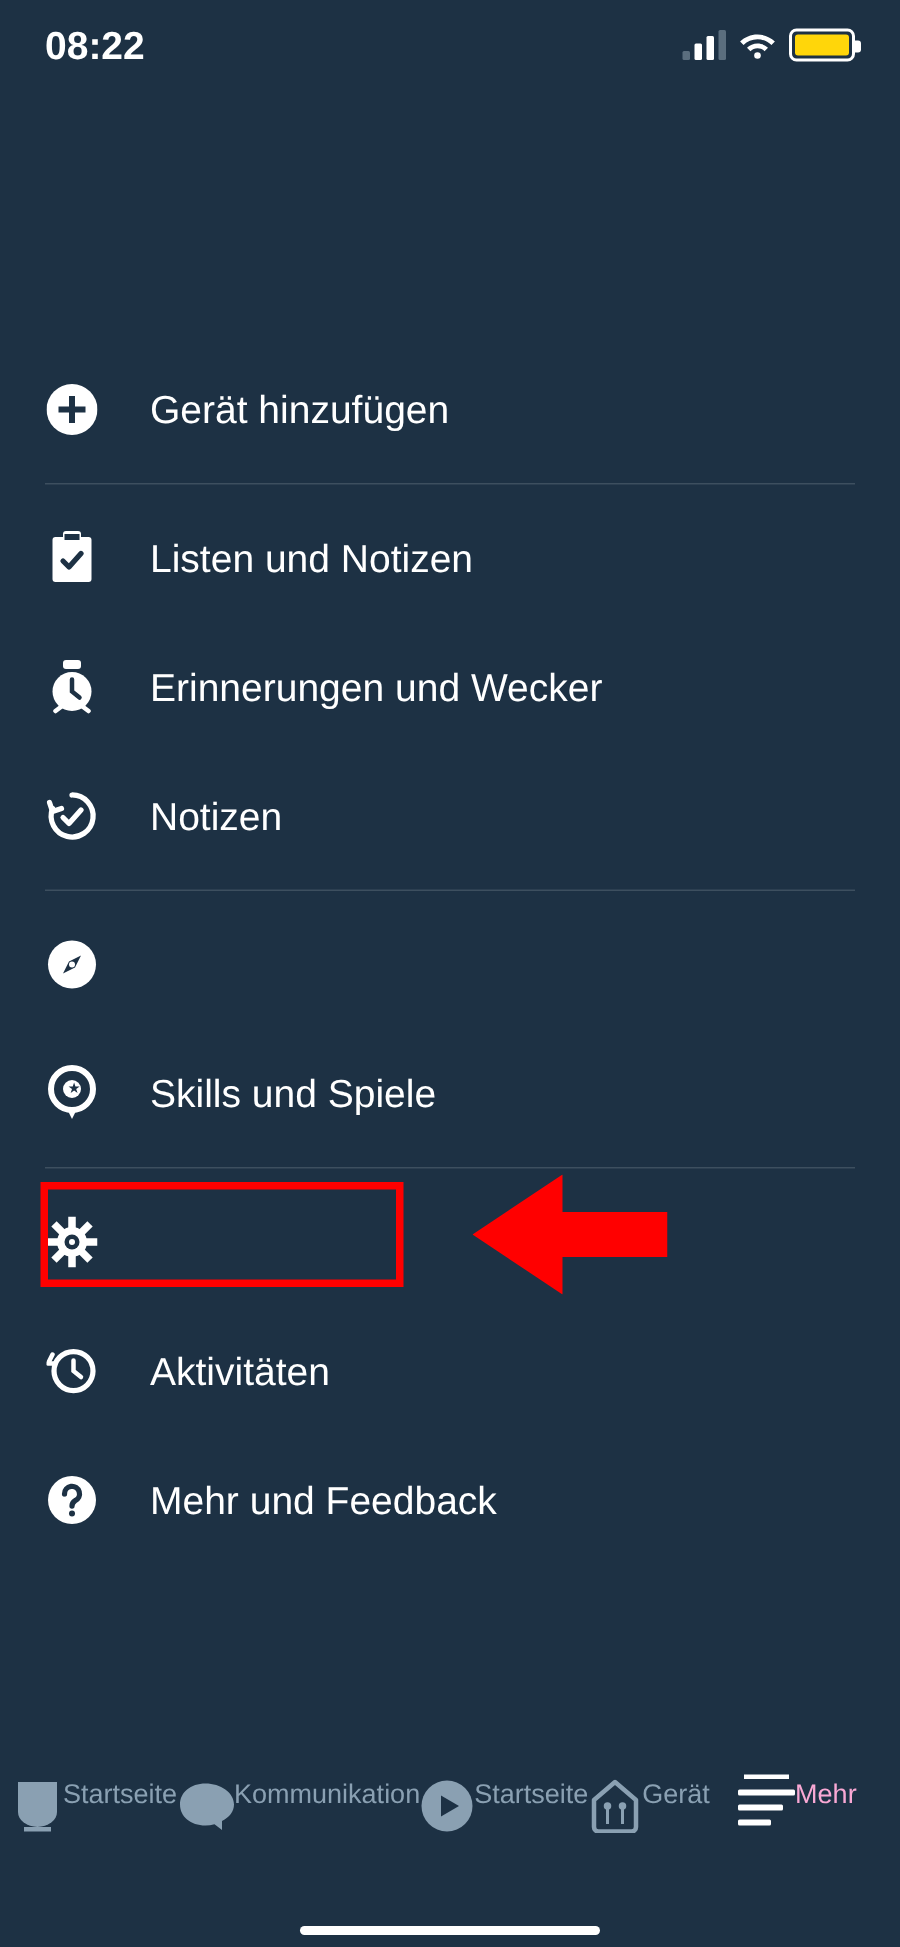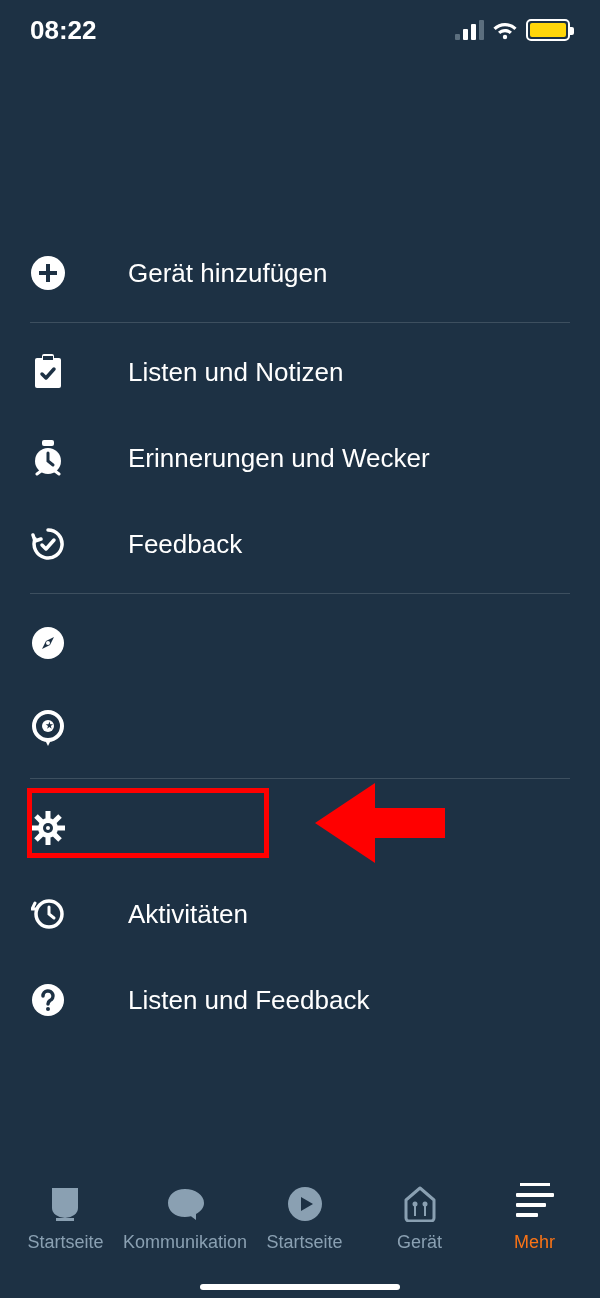--- a/index.html
+++ b/index.html
@@ -40,21 +40,21 @@
     width:4px; height:8px; background:#fff; border-radius:0 2px 2px 0;
   }
   .battery .fill{ width:100%; height:100%; background:#ffd60a; border-radius:2px;}
 
   
   .menu { padding: 170px 30px 0 30px; }
   .menu-item {
     display:flex; align-items:center; gap:34px;
     padding: 25px 0;
   }
-  .menu-item .label { font-size: 26px; font-weight: 400; margin-left: 28px; }
+  .menu-item .label { font-size: 26px; font-weight: 400; }
   .icon-box { width:36px; height:36px; display:flex; align-items:center; justify-content:center; flex-shrink:0; }
   .icon-box svg { display:block; }
   .divider { height:1px; background:#3d4f5f; margin: 6px 0; }
 
   
   .highlight-wrap { position:relative; }
   .highlight-box {
     position:absolute; left:-3px; top:3px; width:242px; height:70px;
     border:5px solid #ff0000; pointer-events:none;
   }
@@ -64,24 +64,24 @@
 
   
   .bottom-nav {
     position:absolute; left:0; right:0; bottom:0;
     height:130px;
     display:flex; justify-content:space-around; align-items:flex-start;
     padding:18px 8px 0 8px;
   }
   .nav-item {
     flex:1;
-    display:flex; flex-direction:column; align-items:center; gap:10px;
+    display:flex; flex-direction:row; align-items:flex-start; 
     color:#8aa0b2; font-size:18px;
   }
-  .nav-item.active { color:#f97316; }
+  .nav-item.active { color:#f9a8d4; }
   .nav-icon { height:36px; display:flex; align-items:center; justify-content:center; }
   .nav-icon svg { display:block; }
   .more-lines { position:relative; width:38px; height:30px; padding-top:4px;}
   .more-lines::before{
     content:""; position:absolute; top:-6px; left:4px; right:4px; height:3px; background:#fff;
   }
   .more-lines div{ height:4px; background:#fff; border-radius:1px; margin-bottom:6px;}
   .more-lines div:nth-child(1){width:38px;}
   .more-lines div:nth-child(2){width:30px;}
   .more-lines div:nth-child(3){width:22px;}
@@ -156,21 +156,21 @@
   </div>
 
   <div class="menu-item">
     <div class="icon-box">
       <svg width="34" height="34" viewBox="0 0 34 34">
           <path d="M17 3 a14 14 0 1 1 -13 9" stroke="#fff" stroke-width="3.5" fill="none" stroke-linecap="round"></path>
           <path d="M2 8 l2 6 l6 -2" stroke="#fff" stroke-width="3.5" fill="none" stroke-linecap="round" stroke-linejoin="round"></path>
           <path d="M11 18 l4 4 l8 -9" stroke="#fff" stroke-width="3.5" fill="none" stroke-linecap="round" stroke-linejoin="round"></path>
         </svg>
     </div>
-    <span class="label">Feedback</span>
+    <span class="label">Notizen</span>
   </div>
 
   <div class="divider"></div>
 
   <div class="menu-item">
     <div class="icon-box">
       <svg width="34" height="34" viewBox="0 0 34 34">
           <circle cx="17" cy="17" r="16" fill="#fff"></circle>
           <path d="M23 11 L15 15 L11 23 L19 19 Z" fill="#1d3144"></path>
           <circle cx="17" cy="17" r="2" fill="#fff"></circle>
@@ -180,20 +180,21 @@
 
   <div class="menu-item">
     <div class="icon-box">
       <svg width="34" height="38" viewBox="0 0 34 38">
           <circle cx="17" cy="16" r="14" fill="none" stroke="#fff" stroke-width="4"></circle>
           <circle cx="17" cy="16" r="6" fill="#fff"></circle>
           <path d="M17 16 l-2.3 -1.7 h2.8 l0.9 -2.7 l0.9 2.7 h2.8 l-2.3 1.7 l0.9 2.7 l-2.3 -1.7 l-2.3 1.7 z" fill="#1d3144"></path>
           <path d="M14 30 l3 6 l3 -6" fill="#fff"></path>
         </svg>
     </div>
+    <span class="label">Skills und Spiele</span>
   </div>
 
   <div class="divider"></div>
 
   <div class="highlight-wrap">
     <div class="menu-item">
       <div class="icon-box">
         <svg width="34" height="34" viewBox="0 0 34 34">
           <g fill="#fff">
               <circle cx="17" cy="17" r="10"></circle>
@@ -231,21 +232,21 @@
   </div>
 
   <div class="menu-item">
     <div class="icon-box">
       <svg width="34" height="34" viewBox="0 0 34 34">
           <circle cx="17" cy="17" r="16" fill="#fff"></circle>
           <path d="M12 13 a5 5 0 1 1 7 4.5 c-1.5 1 -2 1.5 -2 3.5" stroke="#1d3144" stroke-width="3.5" fill="none" stroke-linecap="round"></path>
           <circle cx="17" cy="26" r="2" fill="#1d3144"></circle>
         </svg>
     </div>
-    <span class="label">Listen und Feedback</span>
+    <span class="label">Mehr und Feedback</span>
   </div>
 
 </div>
 
 <div class="bottom-nav">
 
   <div class="nav-item">
     <div class="nav-icon">
       <svg width="34" height="36" viewBox="0 0 34 36">
           <path d="M4 2 h26 v20 a13 10 0 0 1 -26 0 Z" fill="#8aa0b2"></path>

